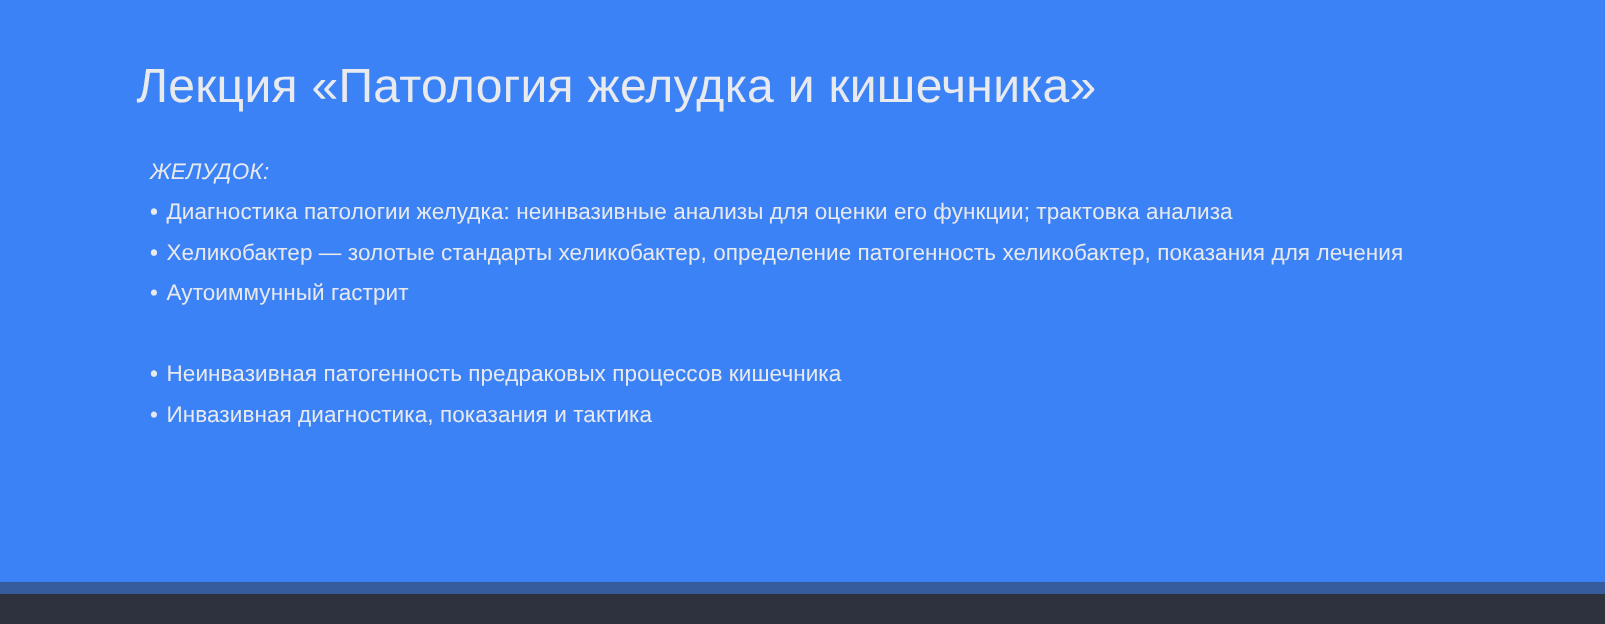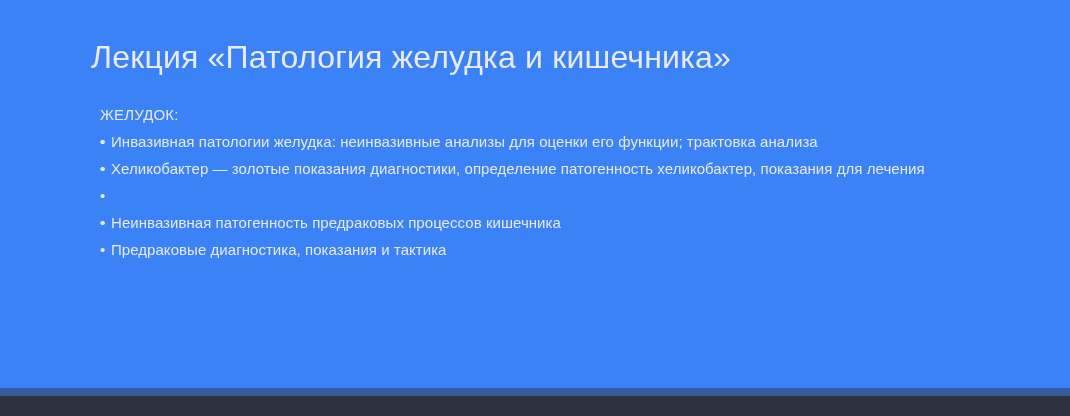--- a/index.html
+++ b/index.html
@@ -57,20 +57,21 @@
     width: 890px;
   }
 
   .section-heading {
     margin: 0;
     font-size: 15px;
     font-weight: 400;
     line-height: 27px;
     color: #e8e9ec;
     letter-spacing: 0.15px;
+    font-style: italic;
   }
 
   .bullet-list {
     list-style: none;
     margin: 0;
     padding: 0;
   }
 
   .bullet-item {
     position: relative;
@@ -106,50 +107,51 @@
 
     <div class="section">
       <div class="section-heading">ЖЕЛУДОК:</div>
 
       <ul class="bullet-list">
         <li class="bullet-item">
           <span class="bullet-dot">•</span>
         </li>
         <li class="bullet-item">
           <span class="bullet-dot">•</span>
-          <span>Инвазивная патологии желудка: неинвазивные анализы для оценки его функции; трактовка анализа</span>
+          <span>Диагностика патологии желудка: неинвазивные анализы для оценки его функции; трактовка анализа</span>
         </li>
         <li class="bullet-item">
           <span class="bullet-dot">•</span>
         </li>
         <li class="bullet-item">
           <span class="bullet-dot">•</span>
-          <span>Хеликобактер — золотые показания диагностики, определение патогенность хеликобактер, показания для лечения</span>
+          <span>Хеликобактер — золотые стандарты хеликобактер, определение патогенность хеликобактер, показания для лечения</span>
         </li>
         <li class="bullet-item">
           <span class="bullet-dot">•</span>
+          <span>Аутоиммунный гастрит</span>
         </li>
       </ul>
     </div>
 
     <div class="section-gap"></div>
 
     <div class="section">
 
       <ul class="bullet-list">
         <li class="bullet-item">
           <span class="bullet-dot">•</span>
         </li>
         <li class="bullet-item">
           <span class="bullet-dot">•</span>
           <span>Неинвазивная патогенность предраковых процессов кишечника</span>
         </li>
         <li class="bullet-item">
           <span class="bullet-dot">•</span>
-          <span>Предраковые диагностика, показания и тактика</span>
+          <span>Инвазивная диагностика, показания и тактика</span>
         </li>
       </ul>
     </div>
 
   </div>
 
   <div class="bottom-band"></div>
 </div>
 
 </body></html>

